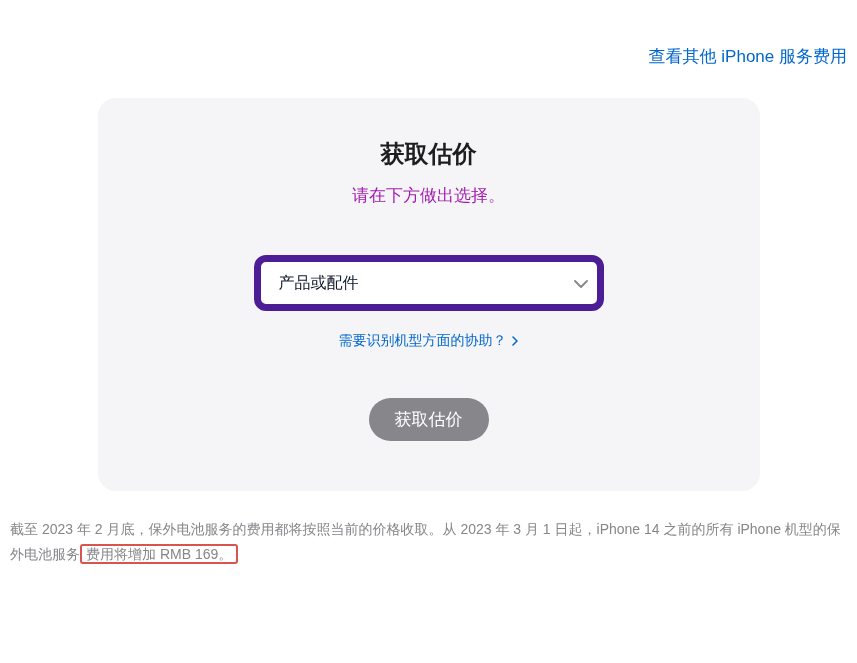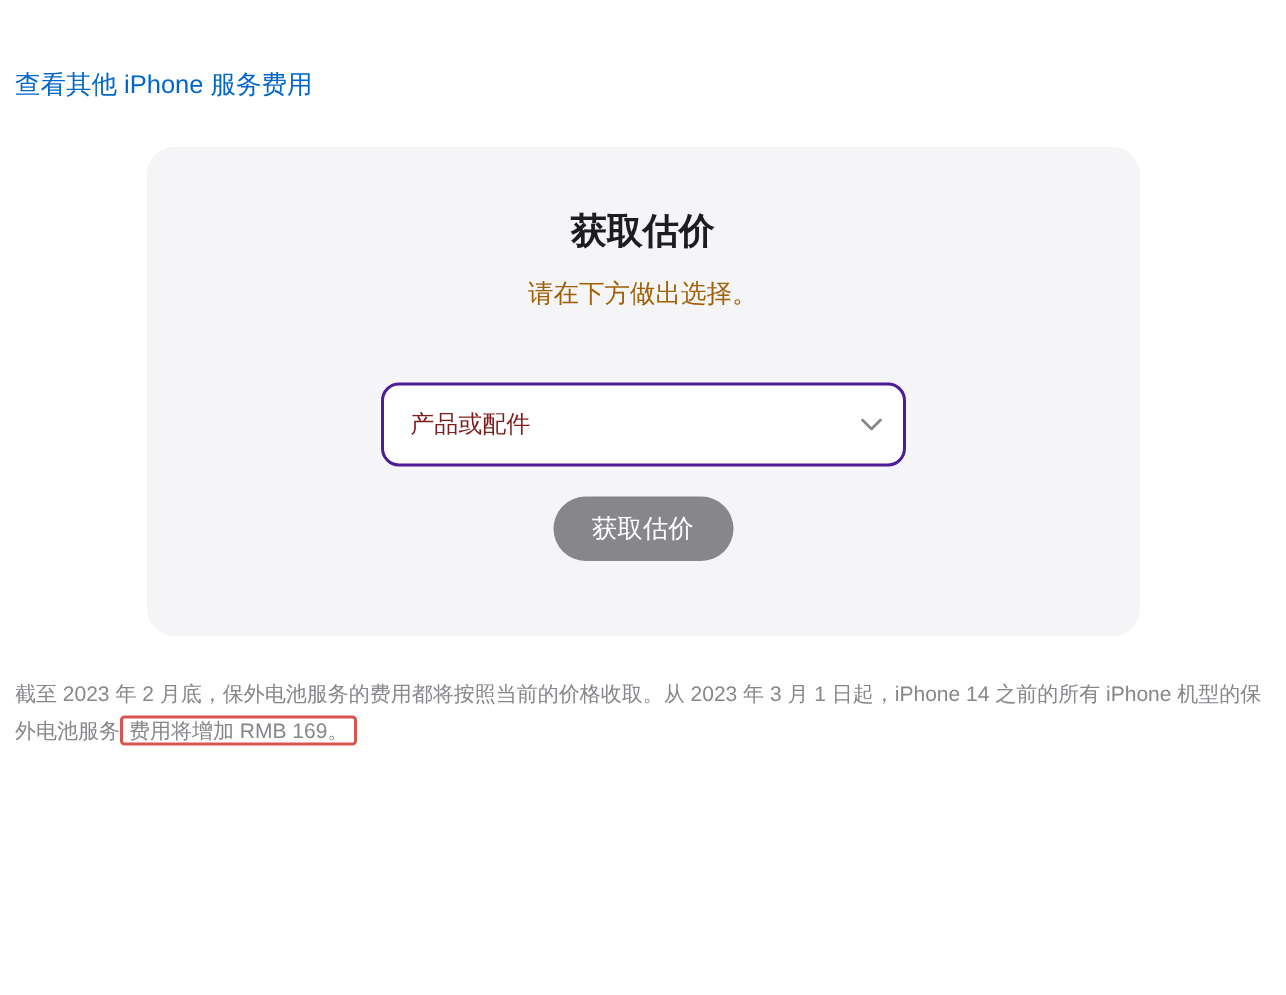--- a/index.html
+++ b/index.html
@@ -12,21 +12,21 @@
       background: #ffffff;
       width: 857px;
       height: 663px;
       overflow: hidden;
     }
     .container {
       width: 100%;
       padding: 0 10px;
     }
     .top-link {
-      text-align: left;
+      text-align: right;
       padding: 45px 0 30px 0;
     }
     .top-link a {
       color: #0066cc;
       text-decoration: none;
       font-size: 17px;
     }
     .card {
       background: #f5f5f7;
       border-radius: 18px;
@@ -36,37 +36,37 @@
       text-align: center;
     }
     .card-title {
       font-size: 24px;
       font-weight: 600;
       color: #1d1d1f;
       margin-bottom: 14px;
     }
     .card-subtitle {
       font-size: 17px;
-      color: #a16207;
+      color: #a21caf;
       margin-bottom: 48px;
     }
     .select-wrap {
       position: relative;
       width: 350px;
       margin: 0 auto 20px auto;
     }
     .select-field {
       width: 100%;
       height: 56px;
       background: #ffffff;
-      border: 2px solid #4c1d95;
+      border: 7px solid #4c1d95;
       border-radius: 12px;
       padding: 0 40px 0 18px;
       font-size: 16px;
-      color: #7f1d1d;
+      color: #0f172a;
       text-align: left;
       cursor: pointer;
       appearance: none;
       display: flex;
       align-items: center;
     }
     .chevron-down {
       position: absolute;
       right: 16px;
       top: 50%;
@@ -129,20 +129,30 @@
     <div class="select-wrap">
       <div class="select-field">产品或配件</div>
       <span class="chevron-down">
         <svg width="14" height="8" viewBox="0 0 14 8" fill="none">
           <path d="M1 1L7 7L13 1" stroke="#86868b" stroke-width="1.8" stroke-linecap="round" stroke-linejoin="round"></path>
         </svg>
       </span>
     </div>
 
 
+    <div class="help-link">
+      <a href="#">
+        <span>需要识别机型方面的协助？</span>
+        <span class="help-chevron">
+          <svg width="6" height="10" viewBox="0 0 6 10" fill="none">
+            <path d="M1 1L5 5L1 9" stroke="#0066cc" stroke-width="1.5" stroke-linecap="round" stroke-linejoin="round"></path>
+          </svg>
+        </span>
+      </a>
+    </div>
 
     <button class="submit-btn">获取估价</button>
   </div>
 
   <div class="footer-notes">
     <p>
       <span>截至 2023 年 2 月底，保外电池服务的费用都将按照当前的价格收取。从 2023 年 3 月 1 日起，iPhone 14 之前的所有 iPhone 机型的保外电池服务</span><span class="highlight-box">费用将增加 RMB 169。</span>
     </p>
   </div>
 

